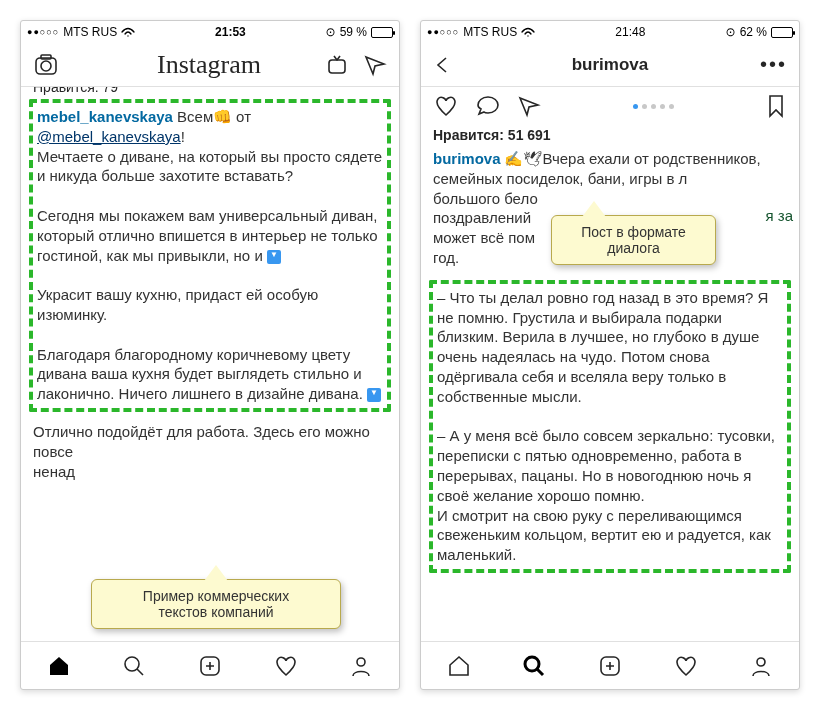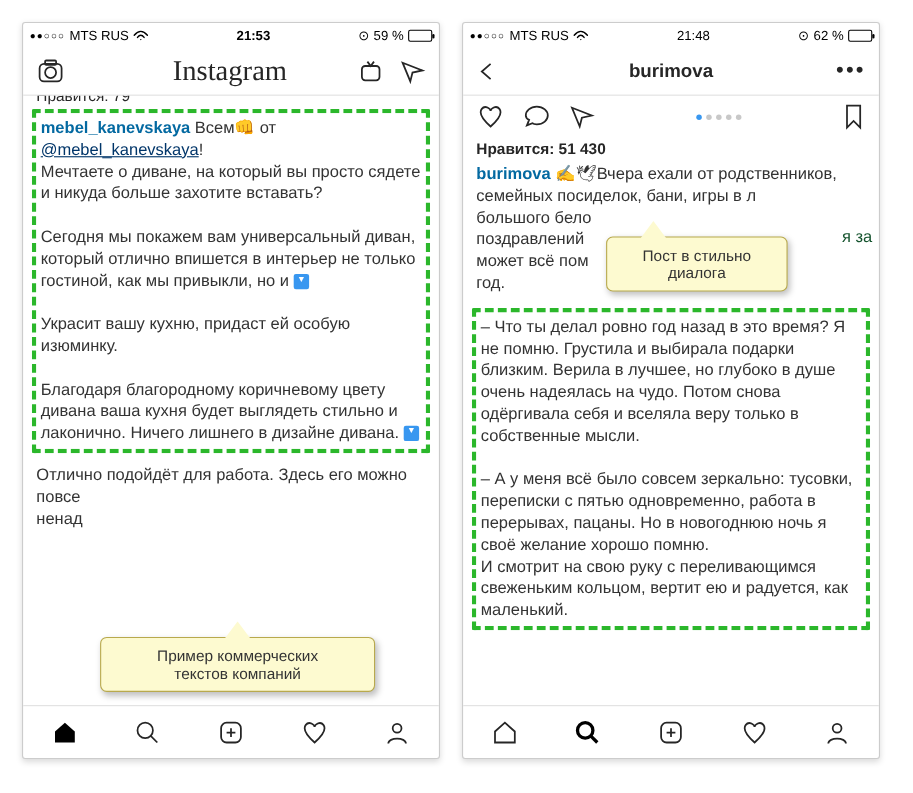--- a/index.html
+++ b/index.html
@@ -295,39 +295,39 @@
           <span></span>
           <span></span>
           <span></span>
           <span></span>
       </div>
       <svg width="22" height="26" class="icon">
           <path d="M5 3 L17 3 L17 23 L11 17 L5 23 Z"></path>
         </svg>
     </div>
 
-    <div class="likes-line">Нравится: 51 430</div>
+    <div class="likes-line">Нравится: 51 691</div>
 
     <div style="position:relative">
       <div class="post-text"><span class="user">burimova</span> <span>✍️🕊</span><span>Вчера ехали от родственников, семейных посиделок, бани, игры в л
 большого бело
 поздравлений
 может всё пом
 год.</span></div>
       <div style="position:absolute; right:-6px; top:58px; color:#14532d; font-size:15px;">я за</div>
     </div>
 
     <div class="highlight-box" style="margin-top:12px;">
       <div class="post-text">– Что ты делал ровно год назад в это время? Я не помню. Грустила и выбирала подарки близким. Верила в лучшее, но глубоко в душе очень надеялась на чудо. Потом снова одёргивала себя и вселяла веру только в собственные мысли.
 
 – А у меня всё было совсем зеркально: тусовки, переписки с пятью одновременно, работа в перерывах, пацаны. Но в новогоднюю ночь я своё желание хорошо помню.
 И смотрит на свою руку с переливающимся свеженьким кольцом, вертит ею и радуется, как маленький.</div>
     </div>
 
-    <div class="callout arrow-left" style="left:130px; top:128px; width:165px; white-space:pre-line;">Пост в стильно
+    <div class="callout arrow-left" style="left:130px; top:128px; width:165px; white-space:pre-line;">Пост в формате
 диалога</div>
   </div>
 
   <div class="tabbar">
     <svg width="26" height="26" class="icon">
         <path d="M4 12 L13 4 L22 12 L22 22 L4 22 Z"></path>
       </svg>
     <svg width="26" height="26">
         <circle cx="11" cy="11" r="7" stroke="#000" stroke-width="3" fill="none"></circle>
         <path d="M16 16 L22 22" stroke="#000" stroke-width="3"></path>

